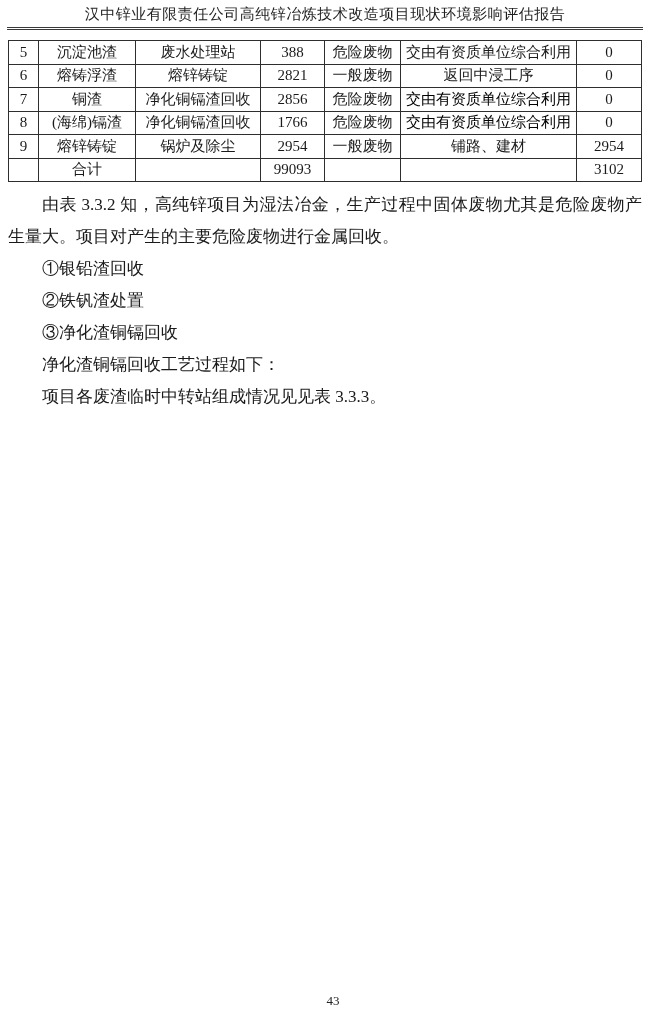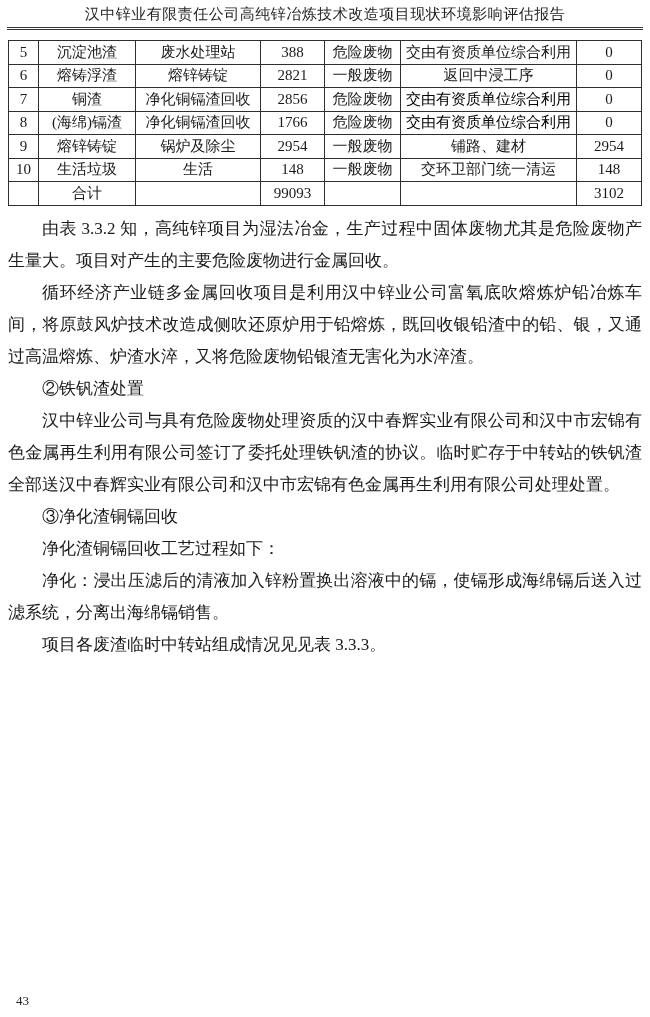--- a/index.html
+++ b/index.html
@@ -53,21 +53,21 @@
     font-size: 17px;
     line-height: 32px;
     text-indent: 2em;
     font-family: Liberation Serif, serif;
   }
   .footer {
     position: absolute;
     left: 16px;
     right: 0;
     bottom: 8px;
-    text-align: left;
+    text-align: center;
   }
   .page-number {
     font-size: 13px;
     color: #222;
   }
 </style>
 </head>
 <body>
 
 <div class="page">
@@ -126,48 +126,37 @@
         <tr>
       <td>9</td>
       <td>熔锌铸锭</td>
       <td>锅炉及除尘</td>
       <td>2954</td>
       <td>一般废物</td>
       <td>铺路、建材</td>
       <td>2954</td>
     </tr>
         <tr>
-      <td>10</td>
-      <td>生活垃圾</td>
-      <td>生活</td>
-      <td>148</td>
-      <td>一般废物</td>
-      <td>交环卫部门统一清运</td>
-      <td>148</td>
-    </tr>
-        <tr>
       <td></td>
       <td>合计</td>
       <td></td>
       <td>99093</td>
       <td></td>
       <td></td>
       <td>3102</td>
     </tr>
       </tbody>
   </table>
 
   <div class="body-text">
       <p>由表 3.3.2 知，高纯锌项目为湿法冶金，生产过程中固体废物尤其是危险废物产生量大。项目对产生的主要危险废物进行金属回收。</p>
-      <p>循环经济产业链多金属回收项目是利用汉中锌业公司富氧底吹熔炼炉铅冶炼车间，将原鼓风炉技术改造成侧吹还原炉用于铅熔炼，既回收银铅渣中的铅、银，又通过高温熔炼、炉渣水淬，又将危险废物铅银渣无害化为水淬渣。</p>
+      <p>①银铅渣回收</p>
       <p>②铁钒渣处置</p>
-      <p>汉中锌业公司与具有危险废物处理资质的汉中春辉实业有限公司和汉中市宏锦有色金属再生利用有限公司签订了委托处理铁钒渣的协议。临时贮存于中转站的铁钒渣全部送汉中春辉实业有限公司和汉中市宏锦有色金属再生利用有限公司处理处置。</p>
       <p>③净化渣铜镉回收</p>
       <p>净化渣铜镉回收工艺过程如下：</p>
-      <p>净化：浸出压滤后的清液加入锌粉置换出溶液中的镉，使镉形成海绵镉后送入过滤系统，分离出海绵镉销售。</p>
       <p>项目各废渣临时中转站组成情况见见表 3.3.3。</p>
     </div>
 
   <div class="footer">
     <span class="page-number">43</span>
   </div>
 
 </div>
 
 </body></html>

